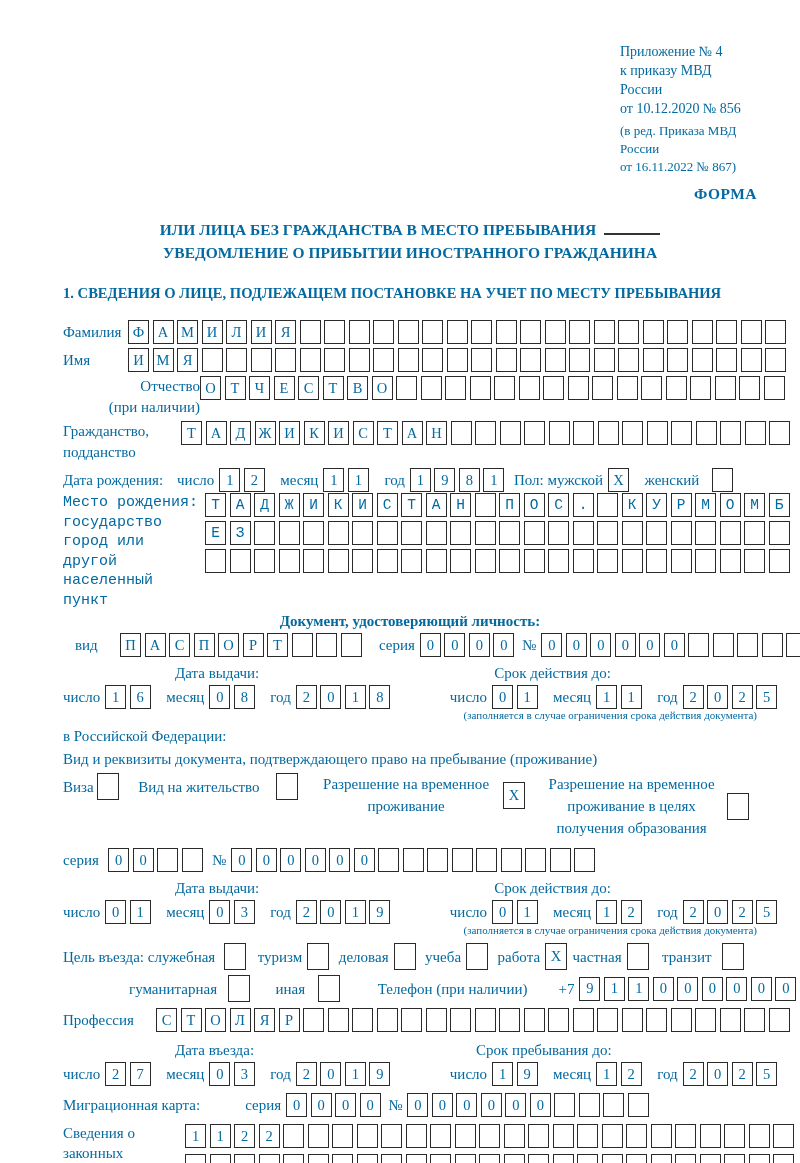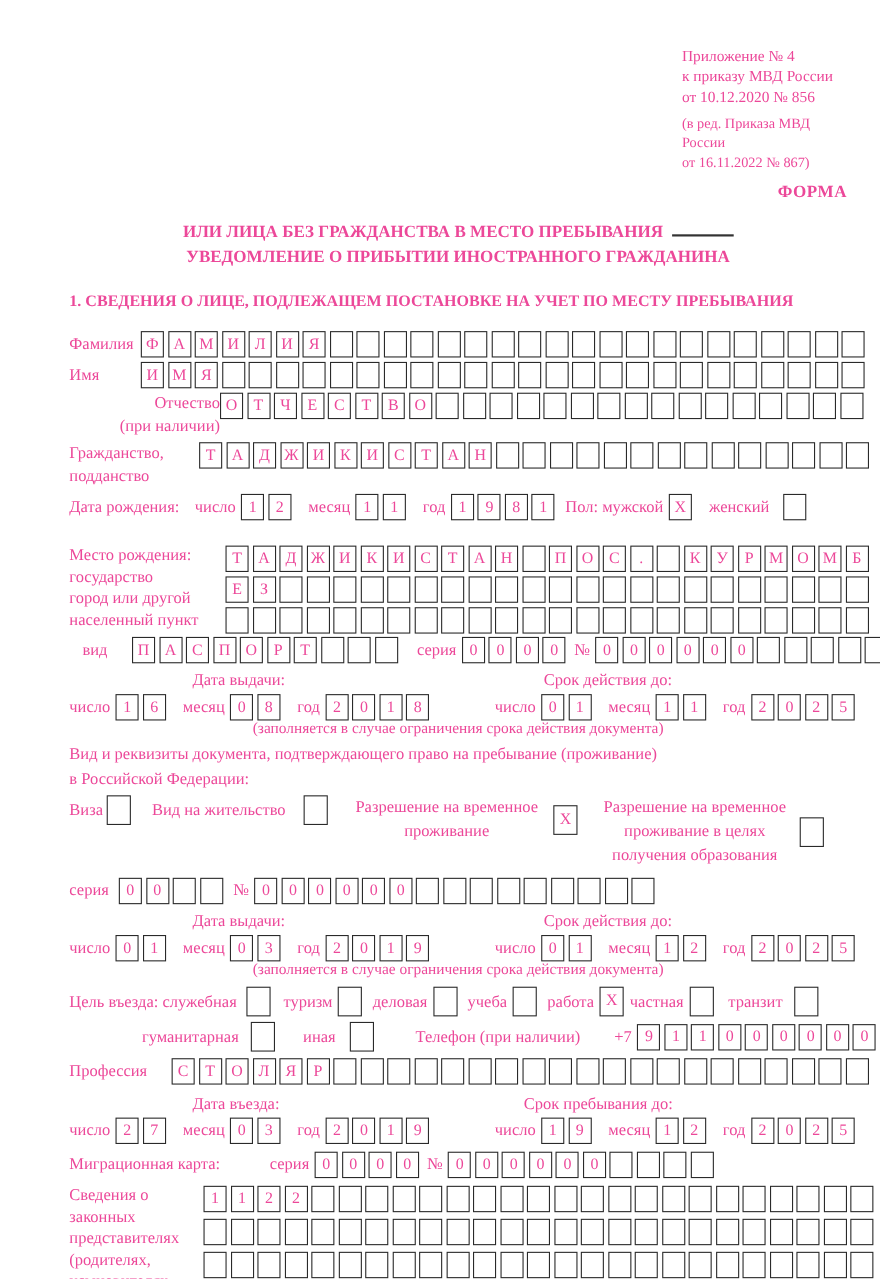--- a/index.html
+++ b/index.html
@@ -1,23 +1,23 @@
 <!DOCTYPE html>
 <html><head>
 <meta charset="utf-8">
 <style>
   html,body{margin:0;padding:0;background:#ffffff;}
   .page{
     position:relative;
     width:800px;height:1163px;
     box-sizing:border-box;
-    padding:42px 30px 0 63px;
+    padding:42px 43px 0 63px;
     background:#fff;
     font-family:"Liberation Serif", serif;
-    color:#ec4899;
+    color:#0369a1;
   }
   .hdr{margin-left:557px;font-size:14px;line-height:19px;}
   .hdr .sub{font-size:13px;line-height:18px;}
   .hdr .gap{height:4px;}
   .forma{margin-top:9px;text-align:right;font-weight:bold;font-size:15.5px;letter-spacing:.5px;}
   .title{margin-top:15px;text-align:center;font-weight:bold;font-size:15.5px;line-height:23px;}
   .blank-line{display:inline-block;width:56px;height:14px;border-bottom:2px solid #333;margin-left:8px;}
   .sec{margin-top:21px;font-weight:bold;font-size:14.6px;}
   .row{display:flex;align-items:flex-start;}
   .lbl{font-size:15px;line-height:24px;flex:none;}
@@ -28,21 +28,21 @@
     width:21px;height:24px;
     border:1.7px solid #2a2a2a;
     margin-right:3.5px;
     display:flex;align-items:center;justify-content:center;
     font-size:14.5px;line-height:1;
   }
   .checkbox{width:22px;height:27px;}
   .dlbl{font-size:15px;line-height:24px;flex:none;margin-right:5px;}
   .dgap{margin-left:12px;}
   .center-b{font-weight:bold;font-size:15px;text-align:center;width:100%;}
-  .note{font-size:14px;text-align:center;}
+  .note{font-size:11px;text-align:right;}
   .cbl{font-size:15px;line-height:22px;text-align:center;}
   .opt{display:flex;align-items:center;}
   .stack{display:flex;flex-direction:column;}
 </style>
 </head>
 <body>
 
 <div class="page">
 
   <div class="hdr">
@@ -220,21 +220,21 @@
     <span class="dlbl" style="margin-left:6px;">Пол: мужской</span>
     <div class="box-row">
         <div class="cell">X</div>
       </div>
     <span class="dlbl" style="margin-left:12px;">женский</span>
     <div class="box-row" style="margin-left:8px;">
         <div class="cell"></div>
       </div>
   </div>
 
-  <div class="row" style="margin-top:23px;">
+  <div class="row" style="margin-top:1px;font-family:Liberation Mono, monospace;">
     <div class="stack" style="width:142px;flex:none;font-size:15px;line-height:19.5px;">
       <span>Место рождения:</span>
       <span>государство</span>
       <span>город или другой</span>
       <span>населенный пункт</span>
     </div>
     <div class="stack">
       <div class="box-row" style="margin-bottom:4px;">
           <div class="cell">Т</div>
           <div class="cell">А</div>
@@ -309,20 +309,21 @@
           <div class="cell"></div>
           <div class="cell"></div>
           <div class="cell"></div>
           <div class="cell"></div>
           <div class="cell"></div>
           <div class="cell"></div>
         </div>
     </div>
   </div>
 
+  <div class="center-b" style="margin-top:3px;">Документ, удостоверяющий личность:</div>
 
   <div class="row" style="margin-top:3px;align-items:center;">
     <span class="dlbl" style="width:40px;margin-left:12px;">вид</span>
     <div class="box-row">
         <div class="cell">П</div>
         <div class="cell">А</div>
         <div class="cell">С</div>
         <div class="cell">П</div>
         <div class="cell">О</div>
         <div class="cell">Р</div>
@@ -394,22 +395,22 @@
         <div class="cell">2</div>
         <div class="cell">0</div>
         <div class="cell">2</div>
         <div class="cell">5</div>
       </div>
   </div>
 
   <div class="note">(заполняется в случае ограничения срока действия документа)</div>
 
   <div style="margin-top:4px;font-size:15px;line-height:23px;">
+    <div>в Российской Федерации:</div>
     <div>Вид и реквизиты документа, подтверждающего право на пребывание (проживание)</div>
-    <div>в Российской Федерации:</div>
   </div>
 
   <div class="row" style="margin-top:2px;">
     <div class="opt">
       <span class="cbl">Виза</span>
       <div class="box-row" style="margin-left:3px;">
           <div class="cell checkbox"></div>
         </div>
     </div>
     <div class="opt" style="margin-left:16px;">

